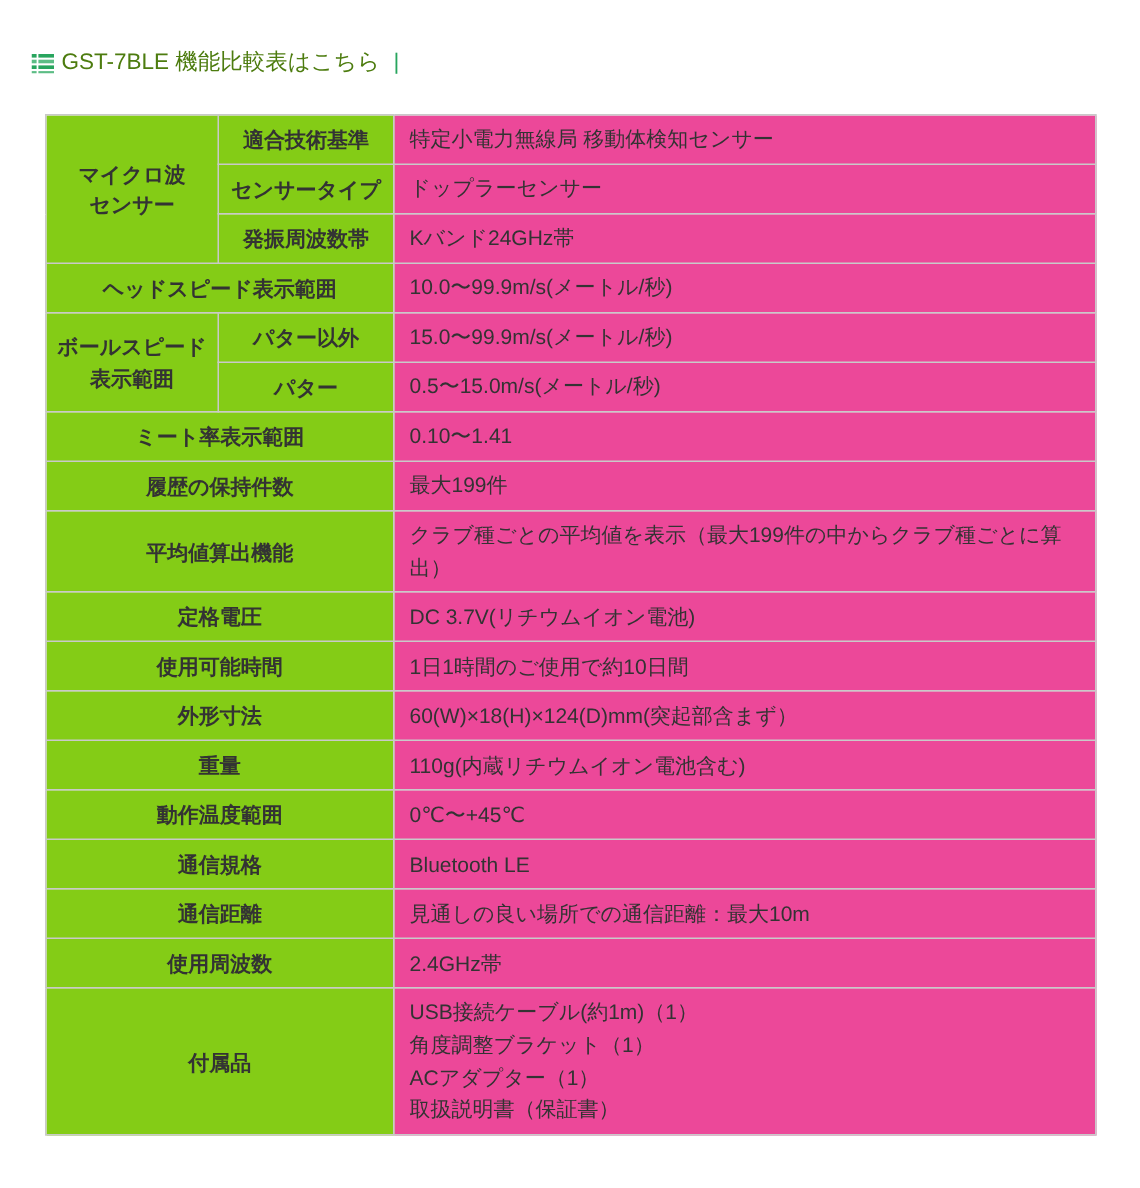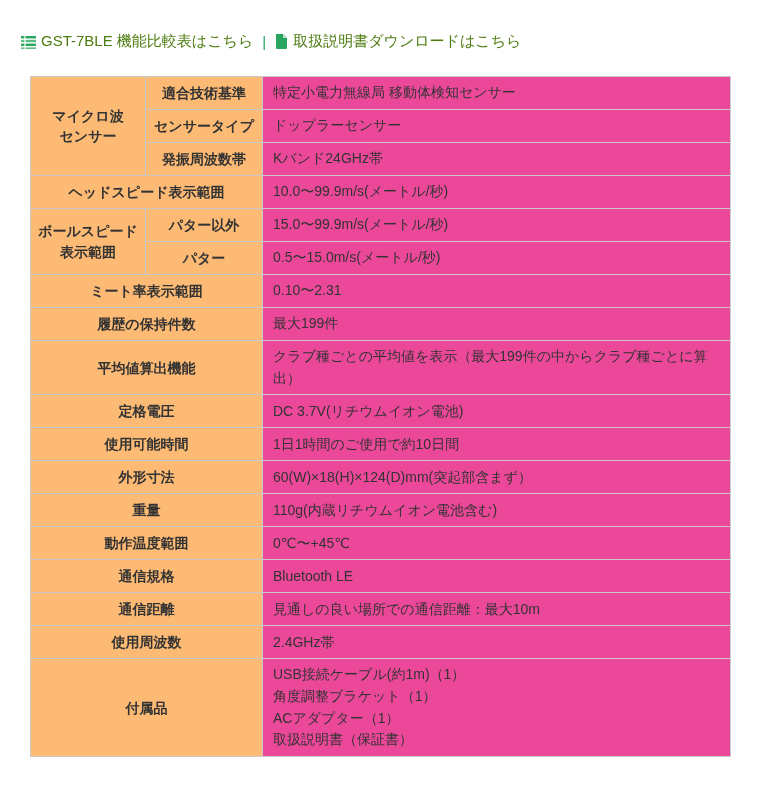--- a/index.html
+++ b/index.html
@@ -52,21 +52,21 @@
   .spec-table col.c2 { width:117px; }
   .spec-table col.c3 { width:468px; }
   .spec-table th, .spec-table td {
     border:1px solid #c9c9c9;
     font-size:14px;
     color:#333;
     vertical-align:middle;
     white-space:pre-line;
   }
   .spec-table th {
-    background:#fdba74;
+    background:#84cc16;
     font-weight:bold;
     text-align:center;
     padding:5px 4px;
     height:33px;
     line-height:1.45;
   }
   .spec-table td {
     background:#ec4899;
     text-align:left;
     padding:5px 10px;
@@ -91,29 +91,20 @@
           <rect x="4.6" y="4.8" width="10.4" height="2.4" fill="#5cbd85"></rect>
           <rect x="0" y="8.6" width="3.4" height="2.4" fill="#28a55e"></rect>
           <rect x="4.6" y="8.6" width="10.4" height="2.4" fill="#28a55e"></rect>
           <rect x="0" y="12.4" width="3.4" height="1.6" fill="#5cbd85"></rect>
           <rect x="4.6" y="12.4" width="10.4" height="1.6" fill="#5cbd85"></rect>
         </svg>
       </span>
       <span>GST-7BLE 機能比較表はこちら</span>
     </a>
     <span class="link-sep">|</span>
-    <a class="link">
-      <span class="icon">
-        <svg width="13" height="15" viewBox="0 0 13 15">
-          <path d="M1 0 H8 L12 4 V14 Q12 15 11 15 H2 Q1 15 1 14 Z" fill="#28a55e"></path>
-          <path d="M8 0 L12 4 H8 Z" fill="#b9e2c9"></path>
-        </svg>
-      </span>
-      <span>取扱説明書ダウンロードはこちら</span>
-    </a>
   </div>
 
   <table class="spec-table">
     <colgroup>
       <col class="c1">
         <col class="c2">
         <col class="c3">
     </colgroup>
     <tbody>
         <tr>
@@ -139,21 +130,21 @@
 表示範囲</th>
           <th>パター以外</th>
           <td>15.0〜99.9m/s(メートル/秒)</td>
         </tr>
         <tr>
           <th>パター</th>
           <td>0.5〜15.0m/s(メートル/秒)</td>
         </tr>
         <tr>
           <th colspan="2">ミート率表示範囲</th>
-          <td>0.10〜2.31</td>
+          <td>0.10〜1.41</td>
         </tr>
         <tr>
           <th colspan="2">履歴の保持件数</th>
           <td>最大199件</td>
         </tr>
         <tr>
           <th colspan="2">平均値算出機能</th>
           <td>クラブ種ごとの平均値を表示（最大199件の中からクラブ種ごとに算出）</td>
         </tr>
         <tr>

